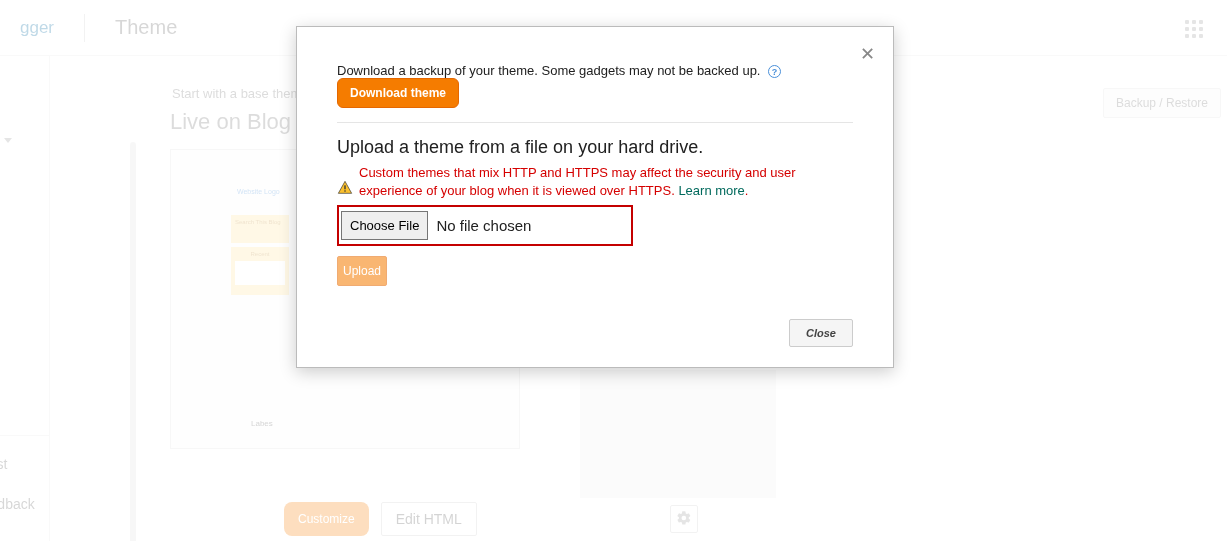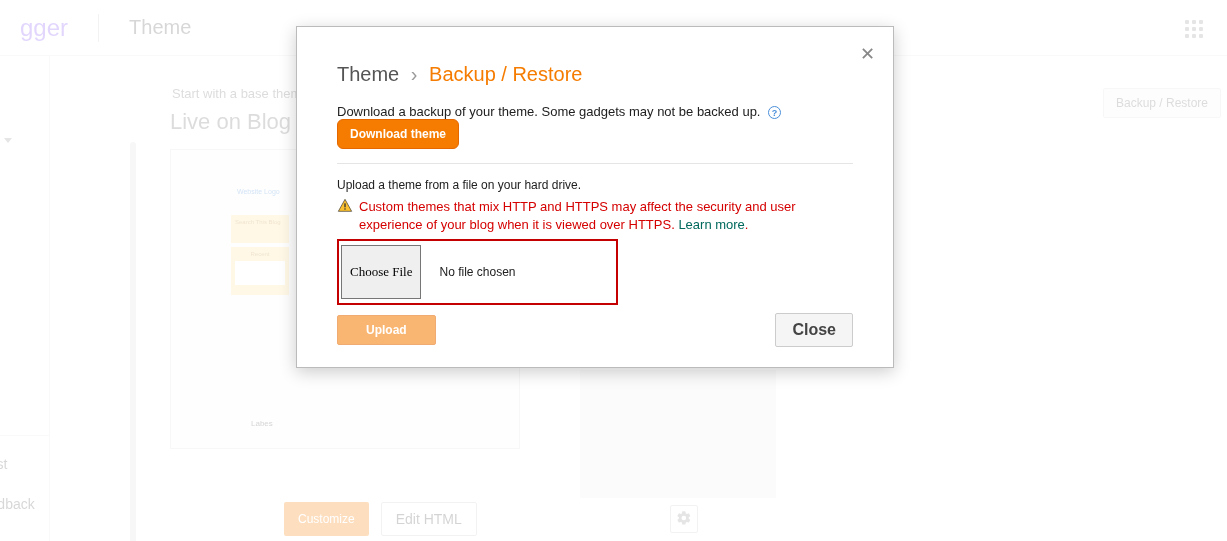--- a/index.html
+++ b/index.html
@@ -1,21 +1,21 @@
 <!DOCTYPE html>
 <html><head>
 <meta charset="utf-8">
 <style>
 * { box-sizing: border-box; margin: 0; padding: 0; }
 body { font-family: Arial, sans-serif; font-size: 13px; color: #212121; width: 1227px; height: 541px; overflow: hidden; position: relative; background: #fff; }
 .bg { position: absolute; inset: 0; background: #fff; }
 .overlay { position: absolute; inset: 0; background: rgba(255,255,255,0.75); }
 
 .header { position: absolute; top: 0; left: 0; right: 0; height: 56px; border-bottom: 1px solid #e5e5e5; display: flex; align-items: center; padding: 0 20px; }
-.brand { font-size: 24px; color: #8b5cf6; font-weight: 400; }
+.brand { font-size: 17px; color: #0369a1; font-weight: 400; }
 .vdiv { width: 1px; height: 28px; background: #ccc; margin: 0 30px; }
 .htitle { font-size: 20px; color: #616161; }
 .apps-icon { position: absolute; right: 24px; top: 20px; width: 18px; height: 18px; display: grid; grid-template-columns: repeat(3,4px); grid-template-rows: repeat(3,4px); gap: 3px; }
 .apps-icon span { background: #999; border-radius: 1px; }
 
 .backup-btn { position: absolute; right: 6px; top: 88px; border: 1px solid #ddd; background: #f5f5f5; padding: 7px 12px; font-size: 12px; color: #757575; border-radius: 2px; }
 
 .sidebar { position: absolute; left: 0; top: 56px; width: 50px; height: 485px; border-right: 1px solid #e5e5e5; background: #fff; }
 .sidebar-items { padding: 20px 0 0 0; }
 .sidebar-item { padding: 12px 0 12px 0; font-size: 14px; color: #616161; text-align: left; white-space: nowrap; overflow: hidden; position: relative; left: -40px; width: 90px; }
@@ -33,48 +33,48 @@
 .pv-logo { font-size: 7px; color: #4a90d9; margin: 0 0 20px 6px; }
 .pv-block { background: #fde29a; margin-bottom: 4px; }
 .pv-search { height: 28px; padding: 4px; font-size: 6px; color: #c09040; }
 .pv-recent { height: 48px; padding: 4px; font-size: 6px; color: #c09040; text-align: center; }
 .pv-recent-inner { background: #fff; height: 24px; margin-top: 4px; }
 .pv-main { position: absolute; left: 160px; top: 174px; font-size: 6px; color: #666; line-height: 1.4; }
 .pv-main .bl { color: #4a90d9; }
 .pv-labels { position: absolute; left: 44px; bottom: 20px; font-size: 8px; color: #555; padding-left: 36px; }
 
 .action-row { position: absolute; left: 284px; top: 502px; display: flex; gap: 12px; }
-.btn-customize { background: #f57c00; color: #fff; border: none; padding: 8px 14px; font-size: 12px; border-radius: 2px; }
+.btn-customize { background: #f57c00; color: #fff; border: none; padding: 8px 14px; font-size: 12px; border-radius: 8px; }
 .btn-edithtml { background: #fff; color: #555; border: 1px solid #ccc; padding: 8px 14px; font-size: 14px; border-radius: 2px; }
 .mobile-card { position: absolute; left: 580px; top: 370px; width: 196px; height: 128px; background: #eee; }
 .gear-btn { position: absolute; left: 670px; top: 505px; width: 28px; height: 28px; border: 1px solid #ccc; background: #fff; border-radius: 2px; display: flex; align-items: center; justify-content: center; }
 .gear-icon svg { width: 16px; height: 16px; fill: #999; }
 
 .modal { position: absolute; left: 296px; top: 26px; width: 598px; height: 342px; background: #fff; border: 1px solid #bbb; box-shadow: 0 4px 16px rgba(0,0,0,0.2); z-index: 10; padding: 36px 40px 20px 40px; }
 .modal-close { position: absolute; right: 18px; top: 18px; font-size: 18px; color: #888; cursor: pointer; line-height: 1; }
 .modal-crumb { font-size: 20px; margin-bottom: 18px; }
 .modal-crumb .c1 { color: #555; }
 .modal-crumb .sep { color: #999; margin: 0 6px; }
 .modal-crumb .c2 { color: #f57c00; }
 .modal-desc { font-size: 13px; color: #212121; margin-bottom: 0; }
 .help-icon { display: inline-block; width: 13px; height: 13px; border: 1px solid #4a90d9; border-radius: 50%; color: #4a90d9; font-size: 9px; text-align: center; line-height: 13px; margin-left: 4px; font-weight: bold; }
 .btn-download { background: #f57c00; color: #fff; border: 1px solid #e56700; padding: 7px 12px; font-size: 12px; font-weight: bold; border-radius: 6px; cursor: pointer; }
 .modal hr { border: none; border-top: 1px solid #e5e5e5; margin: 14px 0; }
-.upload-desc { font-size: 12px; color: #212121; margin-bottom: 6px; }
-.warn-row { display: flex; align-items: flex-start; gap: 6px; margin-bottom: 6px; }
+.upload-desc { font-size: 18px; color: #212121; margin-bottom: 6px; }
+.warn-row { display: flex; align-items: flex-end; gap: 6px; margin-bottom: 6px; }
 .warn-icon svg { width: 16px; height: 16px; }
 .warn-text { font-size: 13px; color: #d50000; line-height: 1.35; }
 .warn-text a { color: #00695c; text-decoration: none; }
 .file-row { display: flex; align-items: center; margin-bottom: 10px; }
 .redbox { border: 2px solid #c40000; padding: 4px 100px 4px 2px; display: inline-flex; align-items: center; }
-.choose-file { background: #efefef; border: 1px solid #767676; padding: 18px 8px; font-size: 13px; font-family: Liberation Serif, serif; cursor: pointer; }
-.no-file { font-size: 12px; color: #212121; margin-left: 18px; }
-.btn-upload { background: #f57c00; color: #fff; border: 1px solid #e56700; padding: 7px 28px; font-size: 12px; font-weight: bold; border-radius: 2px; opacity: 0.55; cursor: pointer; }
+.choose-file { background: #efefef; border: 1px solid #767676; padding: 6px 8px; font-size: 13px; font-family: Liberation Sans, sans-serif; cursor: pointer; }
+.no-file { font-size: 15px; color: #212121; margin-left: 8px; }
+.btn-upload { background: #f57c00; color: #fff; border: 1px solid #e56700; padding: 7px 5px; font-size: 12px; font-weight: normal; border-radius: 2px; opacity: 0.55; cursor: pointer; }
 .modal-footer { position: absolute; right: 40px; bottom: 20px; }
-.btn-close { background: #f5f5f5; border: 1px solid #ccc; padding: 7px 16px; font-size: 16px; font-weight: bold; color: #444; border-radius: 2px; cursor: pointer; }
+.btn-close { background: #f5f5f5; border: 1px solid #ccc; padding: 7px 16px; font-size: 11px; font-weight: bold; color: #444; border-radius: 2px; cursor: pointer; font-style: italic; }
 </style>
 </head>
 <body>
 
 <div class="bg">
   <div class="header">
     <span class="brand">gger</span>
     <span class="vdiv"></span>
     <span class="htitle">Theme</span>
     <div class="apps-icon">
@@ -145,25 +145,20 @@
           <path d="M19.14,12.94a7,7,0,0,0,.05-.94,7,7,0,0,0-.05-.94l2.11-1.65a.5.5,0,0,0,.12-.64l-2-3.46a.5.5,0,0,0-.61-.22l-2.49,1a7,7,0,0,0-1.63-.94l-.38-2.65A.5.5,0,0,0,13.77,2H9.77a.5.5,0,0,0-.49.42L8.9,5.07a7,7,0,0,0-1.63.94l-2.49-1a.5.5,0,0,0-.61.22l-2,3.46a.5.5,0,0,0,.12.64L4.4,11a7,7,0,0,0-.05.94,7,7,0,0,0,.05.94L2.29,14.53a.5.5,0,0,0-.12.64l2,3.46a.5.5,0,0,0,.61.22l2.49-1a7,7,0,0,0,1.63.94l.38,2.65a.5.5,0,0,0,.49.42h4a.5.5,0,0,0,.49-.42l.38-2.65a7,7,0,0,0,1.63-.94l2.49,1a.5.5,0,0,0,.61-.22l2-3.46a.5.5,0,0,0-.12-.64ZM11.77,15.5A3.5,3.5,0,1,1,15.27,12,3.5,3.5,0,0,1,11.77,15.5Z"></path>
         </svg>
     </span>
   </div>
 </div>
 
 <div class="overlay"></div>
 
 <div class="modal">
   <span class="modal-close">✕</span>
-  <div class="modal-crumb">
-    <span class="c1">Theme</span>
-    <span class="sep">›</span>
-    <span class="c2">Backup / Restore</span>
-  </div>
   <div class="modal-desc">
     <span>Download a backup of your theme. Some gadgets may not be backed up.</span>
     <span class="help-icon">?</span>
   </div>
   <button class="btn-download">Download theme</button>
   <hr>
   <div class="upload-desc">Upload a theme from a file on your hard drive.</div>
   <div class="warn-row">
     <span class="warn-icon">
       <svg viewBox="0 0 24 24">

